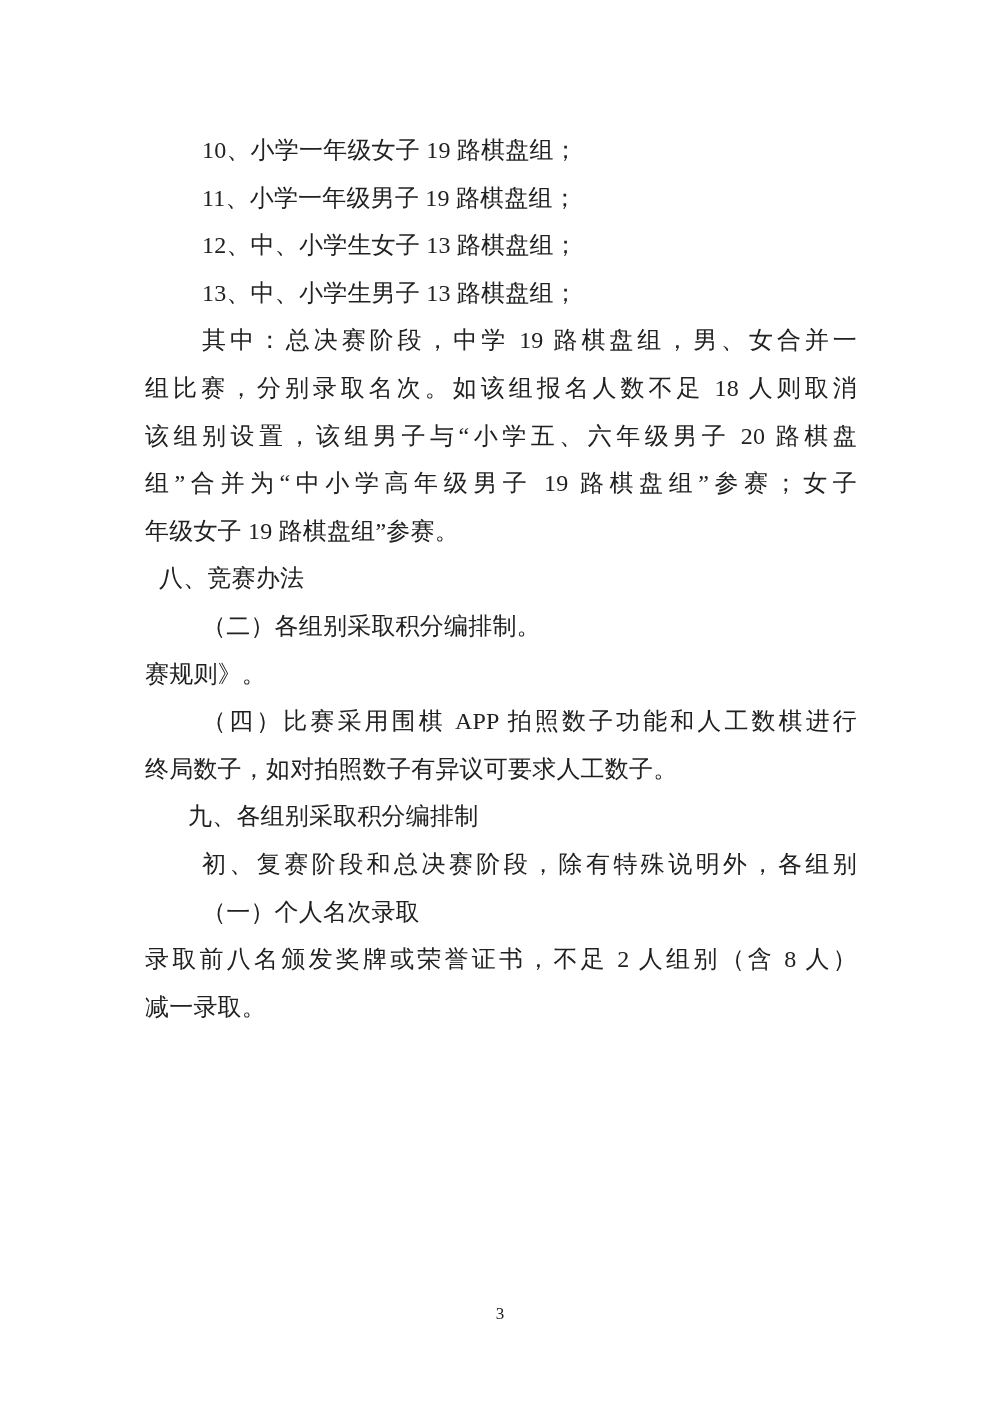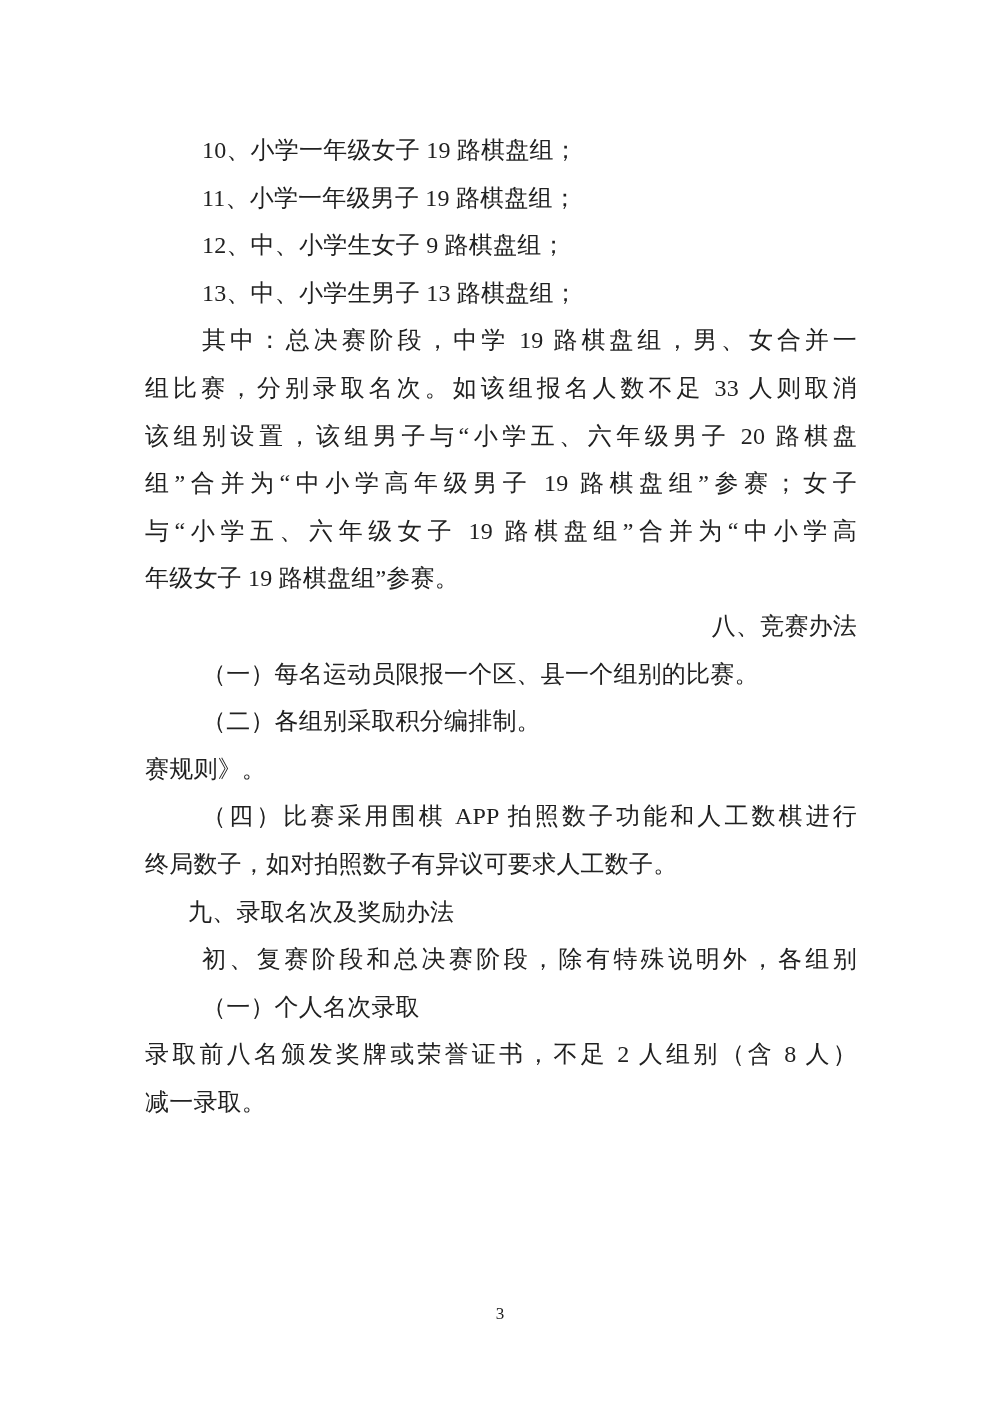--- a/index.html
+++ b/index.html
@@ -25,21 +25,21 @@
   .ln {
     font-size: 24px;
     line-height: 47.6px;
     letter-spacing: 0.2px;
     font-weight: 400;
     white-space: normal;
   }
   
   .ind2  { text-indent: 57px; }
   .ind15 { text-indent: 43px; }
-  .indh  { text-indent: 14px; text-align: right; }
+  .indh  { text-indent: 14px; }
   
   .fill {
     text-align: justify;
     text-align-last: justify;
     -moz-text-align-last: justify;
     text-justify: inter-character;
     font-family: Liberation Serif, serif;
   }
   .page-num {
     position: absolute;
@@ -52,35 +52,33 @@
     color: #212121;
   }
 </style>
 </head>
 <body>
 
 <div class="page">
   <div class="doc-body">
     <div class="ln ind2">10、小学一年级女子 19 路棋盘组；</div>
     <div class="ln ind2">11、小学一年级男子 19 路棋盘组；</div>
-    <div class="ln ind2">12、中、小学生女子 9 路棋盘组；</div>
+    <div class="ln ind2">12、中、小学生女子 13 路棋盘组；</div>
     <div class="ln ind2">13、中、小学生男子 13 路棋盘组；</div>
     <div class="ln ind2 fill">其中：总决赛阶段，中学 19 路棋盘组，男、女合并一</div>
-    <div class="ln fill">组比赛，分别录取名次。如该组报名人数不足 33 人则取消</div>
+    <div class="ln fill">组比赛，分别录取名次。如该组报名人数不足 18 人则取消</div>
     <div class="ln fill">该组别设置，该组男子与“小学五、六年级男子 20 路棋盘</div>
     <div class="ln fill">组”合并为“中小学高年级男子 19 路棋盘组”参赛；女子</div>
-    <div class="ln fill">与“小学五、六年级女子 19 路棋盘组”合并为“中小学高</div>
     <div class="ln">年级女子 19 路棋盘组”参赛。</div>
     <div class="ln indh">八、竞赛办法</div>
-    <div class="ln ind2">（一）每名运动员限报一个区、县一个组别的比赛。</div>
     <div class="ln ind2">（二）各组别采取积分编排制。</div>
     <div class="ln">赛规则》。</div>
     <div class="ln ind2 fill">（四）比赛采用围棋 APP 拍照数子功能和人工数棋进行</div>
     <div class="ln">终局数子，如对拍照数子有异议可要求人工数子。</div>
-    <div class="ln ind15">九、录取名次及奖励办法</div>
+    <div class="ln ind15">九、各组别采取积分编排制</div>
     <div class="ln ind2 fill">初、复赛阶段和总决赛阶段，除有特殊说明外，各组别</div>
     <div class="ln ind2">（一）个人名次录取</div>
     <div class="ln fill">录取前八名颁发奖牌或荣誉证书，不足 2 人组别（含 8 人）</div>
     <div class="ln">减一录取。</div>
 
   </div>
   <div class="page-num">3</div>
 </div>
 
 </body></html>

